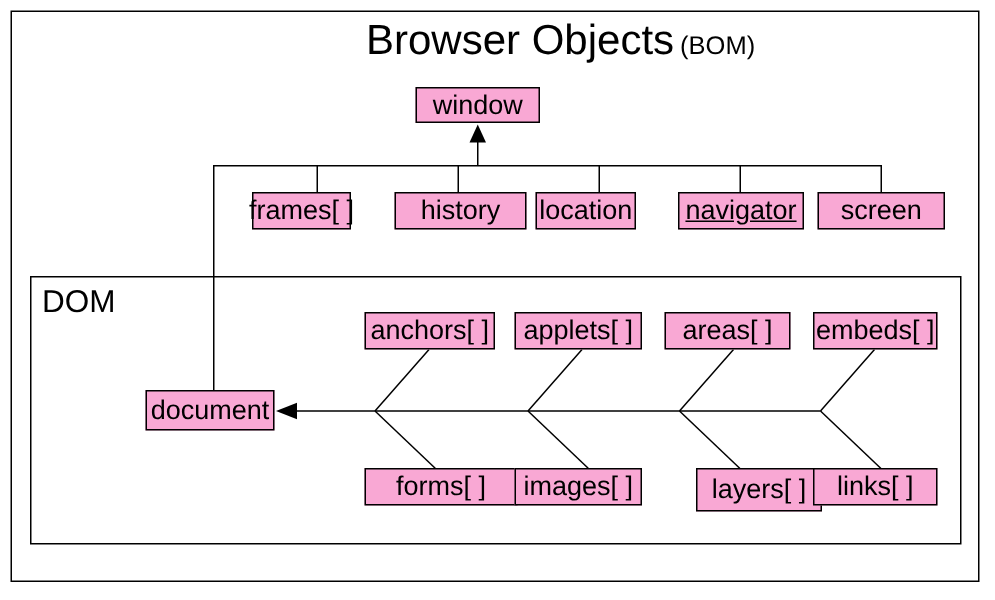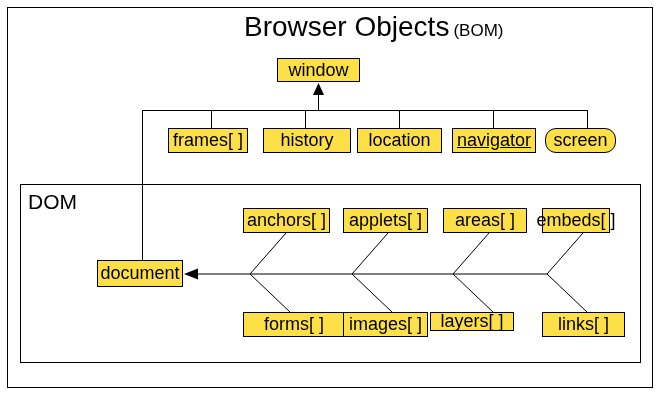--- a/index.html
+++ b/index.html
@@ -45,43 +45,43 @@
     border: 1px solid #000000;
   }
   .dom-label {
     position: absolute;
     left: 28px; top: 190px;
     font-size: 21px;
   }
   .node {
     position: absolute;
     border: 1px solid #000000;
-    background: #fde047;
+    background: #f9a8d4;
     display: flex;
     align-items: center;
     justify-content: center;
     font-size: 18px;
     white-space: nowrap;
     box-sizing: border-box;
   }
   
   .n-window    { left: 277px; top: 58px;  width: 83px; height: 24px; }
-  .n-frames    { left: 168px; top: 128px; width: 80px; height: 25px; }
+  .n-frames    { left: 168px; top: 128px; width: 66px; height: 25px; }
   .n-history   { left: 263px; top: 128px; width: 88px; height: 25px; }
-  .n-location  { left: 357px; top: 128px; width: 85px; height: 25px; }
+  .n-location  { left: 357px; top: 128px; width: 67px; height: 25px; }
   .n-navigator { left: 452px; top: 128px; width: 84px; height: 25px; text-decoration: underline; }
-  .n-screen    { left: 545px; top: 128px; width: 71px; height: 25px; border-radius: 11px; }
+  .n-screen    { left: 545px; top: 128px; width: 85px; height: 25px; }
   .n-document  { left: 97px;  top: 260px; width: 86px; height: 27px; }
   .n-anchors   { left: 243px; top: 208px; width: 87px; height: 25px; }
   .n-applets   { left: 343px; top: 208px; width: 85px; height: 25px; }
   .n-areas     { left: 443px; top: 208px; width: 84px; height: 25px; }
-  .n-embeds    { left: 542px; top: 208px; width: 68px; height: 25px; }
+  .n-embeds    { left: 542px; top: 208px; width: 83px; height: 25px; }
   .n-forms     { left: 243px; top: 312px; width: 102px; height: 25px; }
   .n-images    { left: 343px; top: 312px; width: 85px; height: 25px; }
-  .n-layers    { left: 430px; top: 312px; width: 84px; height: 19px; }
+  .n-layers    { left: 464px; top: 312px; width: 84px; height: 29px; }
   .n-links     { left: 542px; top: 312px; width: 83px; height: 25px; }
 </style>
 </head>
 <body>
 
 <div class="canvas">
 
   <div class="outer-frame"></div>
 
   <svg class="wires" viewBox="0 0 663 400" xmlns="http://www.w3.org/2000/svg">

